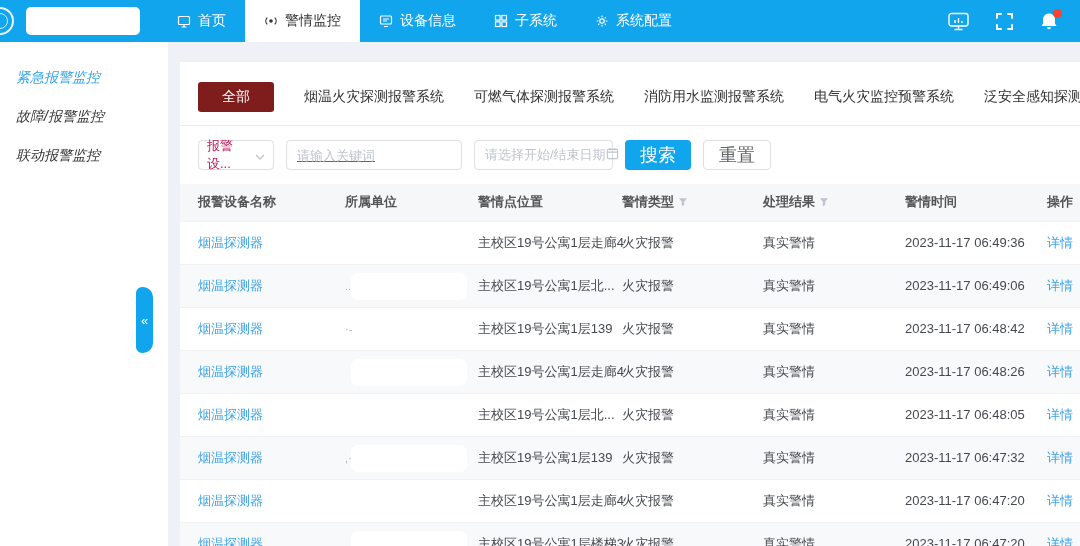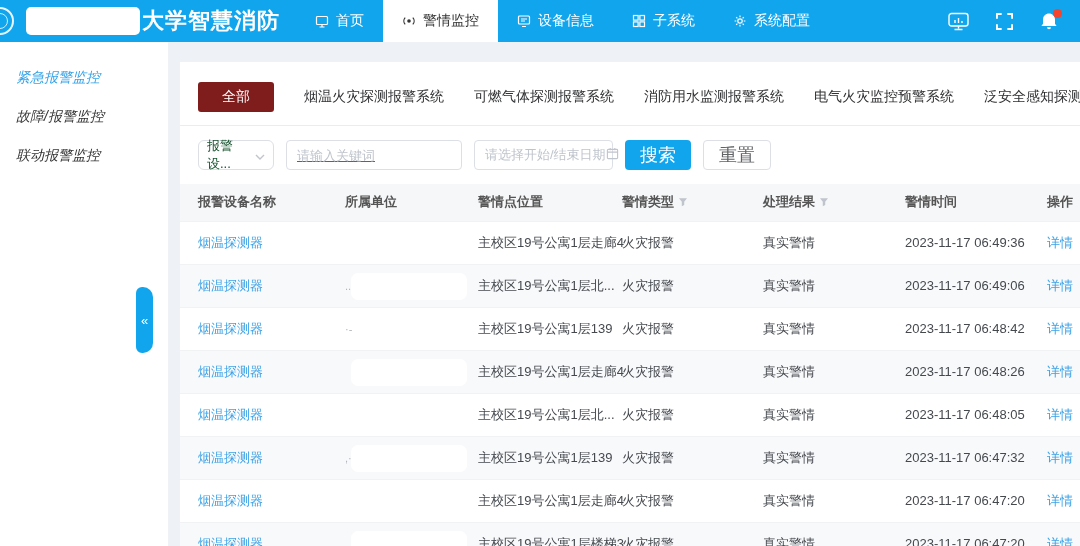--- a/index.html
+++ b/index.html
@@ -53,21 +53,21 @@
     background:#fff;
   }
   .tabs{
     display:flex; align-items:center; gap:30px;
     padding:20px 18px 13px 18px; border-bottom:1px solid #e9edf2;
   }
   .tab{ font-size:14px; color:#303133; cursor:pointer; white-space:nowrap; }
   .tab.active{ background:#7f1d1d; color:#fff; padding:6px 24px; border-radius:3px; }
   .filters{ display:flex; align-items:center; gap:12px; margin:14px 18px 0 18px; }
   .ctl{ height:30px; border:1px solid #dcdfe6; border-radius:4px; background:#fff; }
-  .sel{ width:76px; display:flex; align-items:center; justify-content:space-between; padding:0 8px; font-size:13px; color:#14532d; cursor:pointer;border-radius:6px; }
+  .sel{ width:76px; display:flex; align-items:center; justify-content:space-between; padding:0 8px; font-size:13px; color:#be185d; cursor:pointer; }
   .inp{ width:176px; padding:0 10px; font-size:13px; color:#606266; outline:none;text-decoration:underline; }
   .inp::placeholder{ color:#bfc4cc; }
   .date{ width:139px; display:flex; align-items:center; justify-content:space-between; padding:0 10px; font-size:13px; color:#bfc4cc; cursor:pointer; white-space:nowrap; }
   .btn{ height:30px; border-radius:4px; font-size:18px; padding:0 15px; cursor:pointer; font-family:inherit; }
   .btn-primary{ background:#11a5ee; color:#fff; border:none; }
   .btn-plain{ background:#fff; color:#606266; border:1px solid #dcdfe6; }
   
   table{ width:950px; border-collapse:collapse; table-layout:fixed; margin-top:14px; }
   th{
     background:#f6f7f9; height:37px; font-size:13px; color:#555;
@@ -84,21 +84,20 @@
   .th-funnel{ margin-left:4px; vertical-align:-1px; }
   .actions a{ margin-right:2px; }
 </style>
 </head>
 <body>
 
 <div class="app-header">
   <div class="brand">
     <span class="logo-ring"></span>
     <span class="brand-redaction"></span>
-    <span class="brand-title">大学智慧消防</span>
   </div>
   <div class="main-nav">
     <div class="nav-item">
       <span>
         <svg width="14" height="14" viewBox="0 0 14 14" fill="none" stroke="currentColor" stroke-width="1.2">
           <rect x="1.5" y="2.5" width="11" height="8" rx="1"></rect>
             <path d="M7 10.5V13M4.5 13h5"></path>
         </svg>
       </span>
       <span>首页</span>

